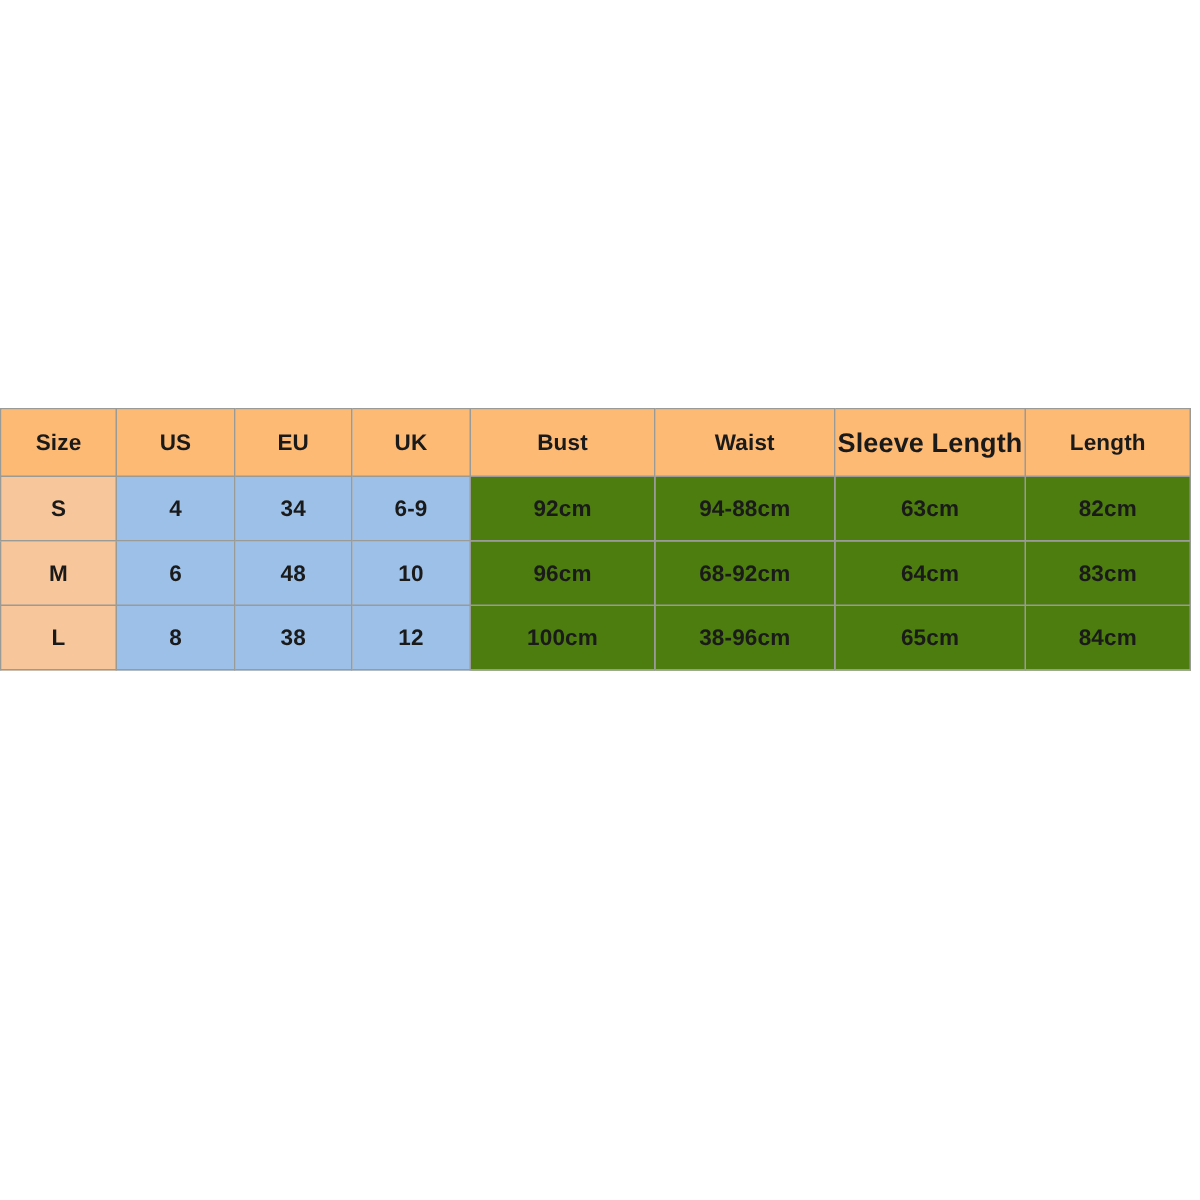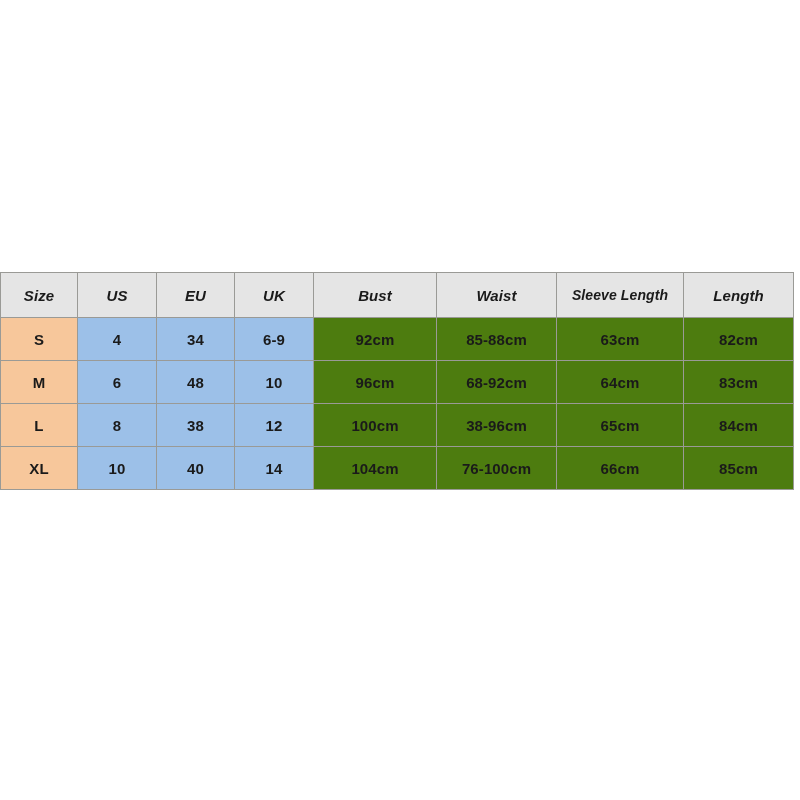--- a/index.html
+++ b/index.html
@@ -54,26 +54,25 @@
   col.c-eu     { width: 78px; }
   col.c-uk     { width: 79px; }
   col.c-bust   { width: 123px; }
   col.c-waist  { width: 120px; }
   col.c-sleeve { width: 127px; }
   col.c-length { width: 110px; }
 
   
   thead tr { height: 45px; }
   thead th {
-    background: #e5e5e5;
+    background: #fdba74;
     font-size: 15px;
     border-color: #8e8a72;
-    font-style: italic;
   }
-  thead th.th-sleeve { font-size: 14px; }
+  thead th.th-sleeve { font-size: 18px; }
 
   
   tbody tr { height: 43px; }
   tbody td { font-size: 15px; }
 
   td.cell-size {
     background: #f7c79b;
     border-color: #c08f64;
   }
   td.cell-intl {
@@ -116,21 +115,21 @@
         </tr>
       </thead>
 
       <tbody>
         <tr>
           <td class="cell-size">S</td>
           <td class="cell-intl">4</td>
           <td class="cell-intl">34</td>
           <td class="cell-intl">6-9</td>
           <td class="cell-meas">92cm</td>
-          <td class="cell-meas">85-88cm</td>
+          <td class="cell-meas">94-88cm</td>
           <td class="cell-meas">63cm</td>
           <td class="cell-meas">82cm</td>
         </tr>
         <tr>
           <td class="cell-size">M</td>
           <td class="cell-intl">6</td>
           <td class="cell-intl">48</td>
           <td class="cell-intl">10</td>
           <td class="cell-meas">96cm</td>
           <td class="cell-meas">68-92cm</td>
@@ -140,27 +139,17 @@
         <tr>
           <td class="cell-size">L</td>
           <td class="cell-intl">8</td>
           <td class="cell-intl">38</td>
           <td class="cell-intl">12</td>
           <td class="cell-meas">100cm</td>
           <td class="cell-meas">38-96cm</td>
           <td class="cell-meas">65cm</td>
           <td class="cell-meas">84cm</td>
         </tr>
-        <tr>
-          <td class="cell-size">XL</td>
-          <td class="cell-intl">10</td>
-          <td class="cell-intl">40</td>
-          <td class="cell-intl">14</td>
-          <td class="cell-meas">104cm</td>
-          <td class="cell-meas">76-100cm</td>
-          <td class="cell-meas">66cm</td>
-          <td class="cell-meas">85cm</td>
-        </tr>
       </tbody>
     </table>
   </div>
 
 </div>
 
 </body></html>

